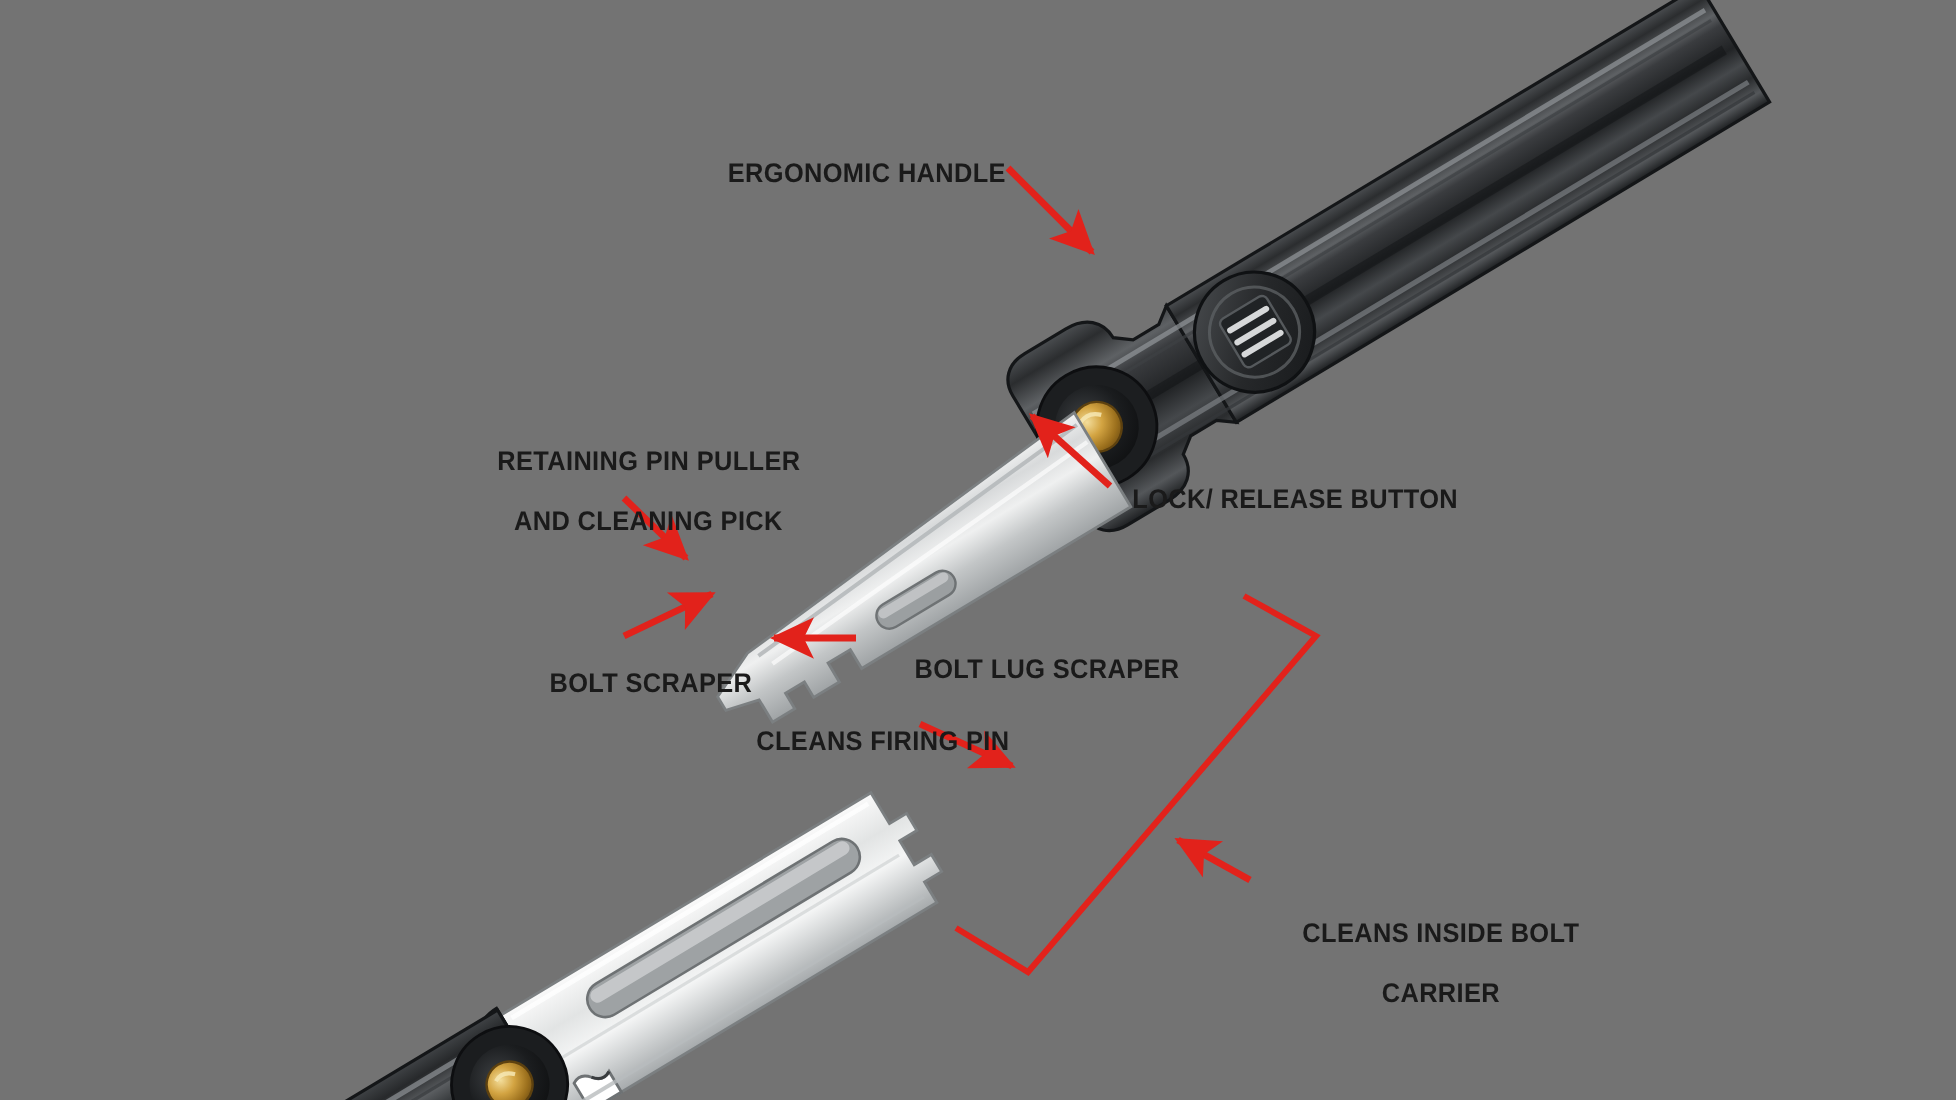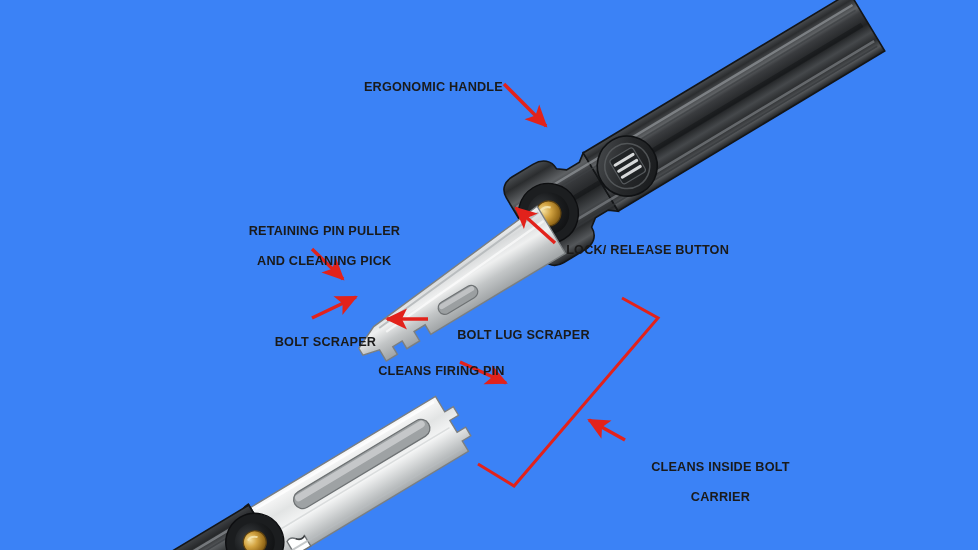--- a/index.html
+++ b/index.html
@@ -1,21 +1,21 @@
 <!DOCTYPE html>
 <html><head>
 <meta charset="utf-8">
 <title>Tool Annotation Diagram</title>
 <style>
   html,body{margin:0;padding:0;background:#ffffff;}
   body{
     font-family:"Liberation Sans","DejaVu Sans",sans-serif;
     width:978px;height:550px;overflow:hidden;position:relative;
   }
-  #stage{position:relative;width:978px;height:550px;background:#3b82f6;overflow:hidden;}
+  #stage{position:relative;width:978px;height:550px;background:#737373;overflow:hidden;}
   #art{position:absolute;left:0;top:0;width:978px;height:550px;}
   .lbl{
     position:absolute;
     font-weight:bold;
     font-size:13.5px;
     letter-spacing:0.2px;
     line-height:15px;
     color:#1a1a1a;
     text-transform:uppercase;
     white-space:pre;

